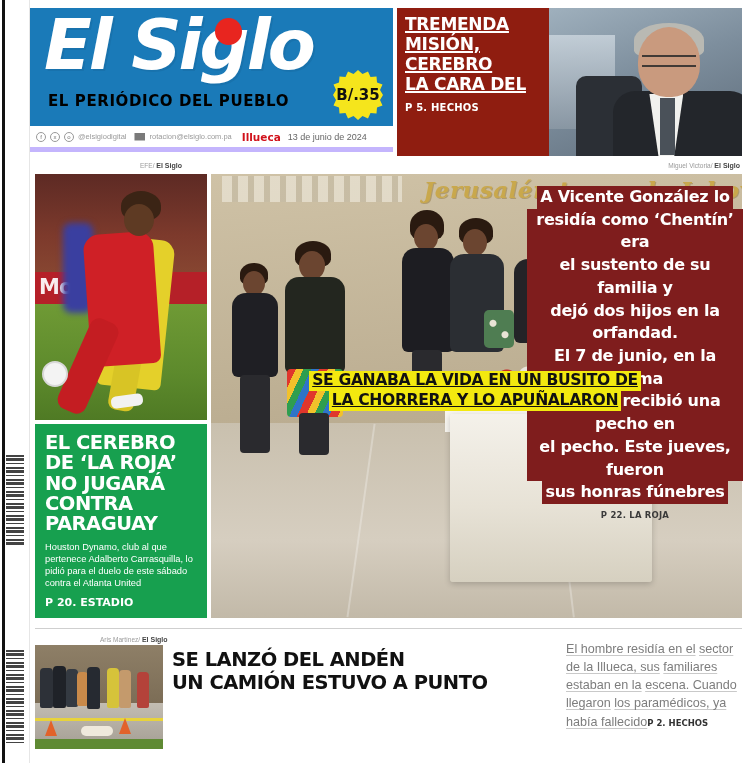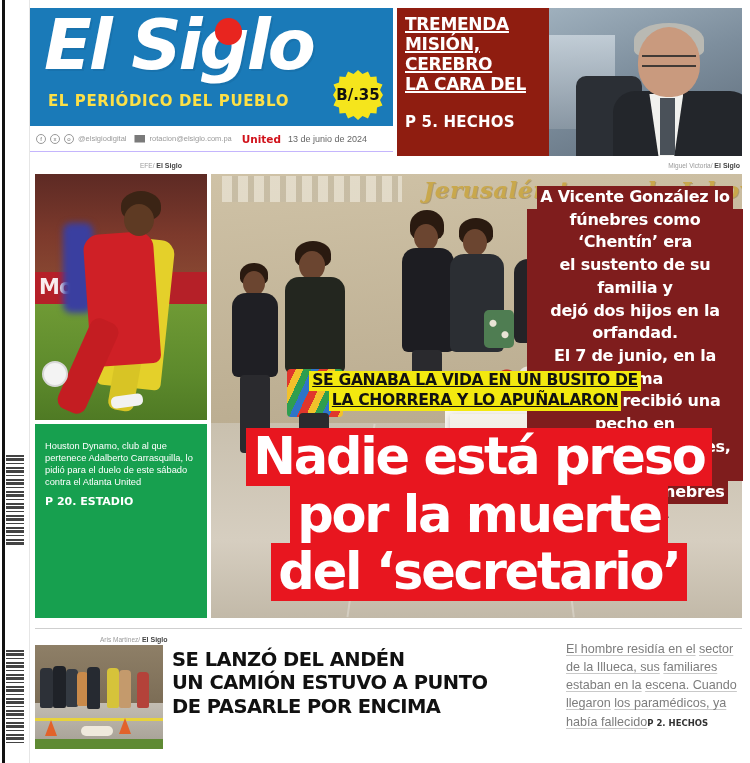--- a/index.html
+++ b/index.html
@@ -82,21 +82,21 @@
     border-radius: 50%;
     background: #e8251f;
   }
   .logo-sub {
     position: absolute;
     left: 18px; top: 84px;
     font-family: "DejaVu Sans", sans-serif;
     font-weight: 700;
     font-size: 15px;
     letter-spacing: .6px;
-    color: #fde047;
+    color: #000000;
   }
   .price-badge {
     position: absolute;
     right: 10px; bottom: 6px;
     width: 50px; height: 50px;
     display: flex; align-items: center; justify-content: center;
     background: #f5e51c;
     color: #111;
     font-family: "DejaVu Sans", sans-serif;
     font-weight: 700;
@@ -110,21 +110,21 @@
       30% 3%, 41% 8%);
   }
   .masthead-footer {
     position: absolute;
     left: 0; top: 118px;
     width: 100%; height: 26px;
     display: flex;
     align-items: center;
     gap: 4px;
     padding: 0 6px;
-    border-bottom: 1px solid #c4b5fd;
+    border-bottom: 5px solid #c4b5fd;
     font-size: 7.5px;
     color: #888;
   }
   .soc {
     width: 10px; height: 10px;
     border: 1px solid #999;
     border-radius: 50%;
     display: inline-flex;
     align-items: center; justify-content: center;
     font-size: 6px; color: #777;
@@ -165,24 +165,24 @@
     font-family: "DejaVu Sans", sans-serif;
     font-weight: 700;
     font-size: 17px;
     line-height: 1.17;
     letter-spacing: -.3px;
     text-decoration: underline;
     text-decoration-thickness: 1.5px;
     text-underline-offset: 1px;
   }
   .promo-page {
-    margin-top: 18px;
-    font-family: "DejaVu Sans", sans-serif;
-    font-weight: 700;
-    font-size: 15px;
+    margin-top: 7px;
+    font-family: "DejaVu Sans", sans-serif;
+    font-weight: 700;
+    font-size: 10px;
     letter-spacing: .2px;
   }
   .promo-photo {
     flex: 1;
     position: relative;
     overflow: hidden;
     background: #6f7d8c;
   }
   .pp-wall {
     position: absolute; inset: 0;
@@ -657,21 +657,21 @@
       <div class="logo-sub">EL PERIÓDICO DEL PUEBLO</div>
       <div class="price-badge">B/.35</div>
     </div>
     <div class="masthead-footer">
       <span class="soc">f</span>
       <span class="soc">x</span>
       <span class="soc">o</span>
       <span class="mf-handle">@elsigiodigital</span>
       <span class="mf-mail-ic"></span>
       <span class="mf-handle">rotacion@elsiglo.com.pa</span>
-      <span class="mf-day">United</span>
+      <span class="mf-day">Illueca</span>
       <span class="mf-date">13 de junio de 2024</span>
     </div>
   </div>
 
   <div class="promo">
     <div class="promo-text">
       <div class="promo-line">TREMENDA</div>
       <div class="promo-line">MISIÓN,</div>
       <div class="promo-line">CEREBRO</div>
       <div class="promo-line">LA CARA DEL</div>
@@ -707,20 +707,21 @@
     <div class="fp-yellow-leg"></div>
     <div class="fp-red"></div>
     <div class="fp-red-leg"></div>
     <div class="fp-red-hair"></div>
     <div class="fp-red-head"></div>
     <div class="fp-shoe"></div>
     <div class="fp-ball"></div>
   </div>
 
   <div class="green-box">
+    <div class="gb-head">EL CEREBRO DE ‘LA ROJA’ NO JUGARÁ CONTRA PARAGUAY</div>
     <div class="gb-body">Houston Dynamo, club al que pertenece Adalberto Carrasquilla, lo pidió para el duelo de este sábado contra el Atlanta United</div>
     <div class="gb-page">P 20. ESTADIO</div>
   </div>
 
   <div class="main-photo">
     <div class="mp-wall"></div>
     <div class="mp-deco"></div>
     <div class="mp-banner">Jerusalén trono de Jehová</div>
     <div class="mp-floor"></div>
 
@@ -772,40 +773,35 @@
     <div class="figure" style="left:79%;top:16%;width:66px;height:220px;">
       <div class="fg-hair" style="left:16px;top:0;width:34px;height:26px;"></div>
       <div class="fg-head" style="left:20px;top:10px;width:26px;height:28px;"></div>
       <div class="mp-floral" style="left:0;top:36px;width:66px;height:104px;"></div>
       <div class="fg-legs" style="left:14px;top:138px;width:36px;height:84px;"></div>
     </div>
   </div>
 
   <div class="red-copy">
     <span class="rc-line">A  Vicente González lo</span><br>
-    <span class="rc-line">fúnebres como ‘Chentín’  era</span><br>
+    <span class="rc-line">residía como ‘Chentín’  era</span><br>
     <span class="rc-line">el sustento de su familia y</span><br>
     <span class="rc-line">dejó dos hijos en la orfandad.</span><br>
     <span class="rc-line">El 7 de junio, en la última</span><br>
     <span class="rc-line">parada, recibió una pecho en</span><br>
     <span class="rc-line">el pecho. Este jueves, fueron</span><br>
     <span class="rc-line">sus honras fúnebres</span><br>
     <span class="rc-page">P 22. LA ROJA</span>
   </div>
 
   <div class="kicker">
     <span class="kicker-line">SE GANABA LA VIDA EN UN BUSITO DE</span><br>
     <span class="kicker-line">LA CHORRERA Y LO APUÑALARON</span>
   </div>
 
-  <div class="headline">
-    <span class="hl-line">Nadie está preso</span><br>
-    <span class="hl-line">por la muerte</span><br>
-    <span class="hl-line">del ‘secretario’</span>
-  </div>
 
   <div class="bottom-rule"></div>
 
   <div class="credit credit-bottom">
     <span>Aris Martínez/</span> <b>El Siglo</b>
   </div>
 
   <div class="metro-photo">
     <div class="mt-wall"></div>
     <div class="mt-road"></div>
@@ -820,21 +816,20 @@
     <div class="mt-p" style="left:80%;top:26%;width:12px;height:36px;background:#b4423a;"></div>
     <div class="mt-tape"></div>
     <div class="mt-body"></div>
     <div class="mt-cone c1"></div>
     <div class="mt-cone c2"></div>
   </div>
 
   <div class="bottom-head">
     <div>SE LANZÓ DEL ANDÉN</div>
     <div>UN CAMIÓN ESTUVO A PUNTO</div>
-    <div>DE PASARLE POR ENCIMA</div>
   </div>
 
   <div class="bottom-side">
     <span class="bs-line">El hombre residía en el</span>
     <span class="bs-line">sector de la Illueca, sus</span>
     <span class="bs-line">familiares estaban en la</span>
     <span class="bs-line">escena. Cuando llegaron</span>
     <span class="bs-line">los paramédicos, ya</span>
     <span class="bs-line">había fallecido</span><span class="bs-page">P 2. HECHOS</span>
   </div>

